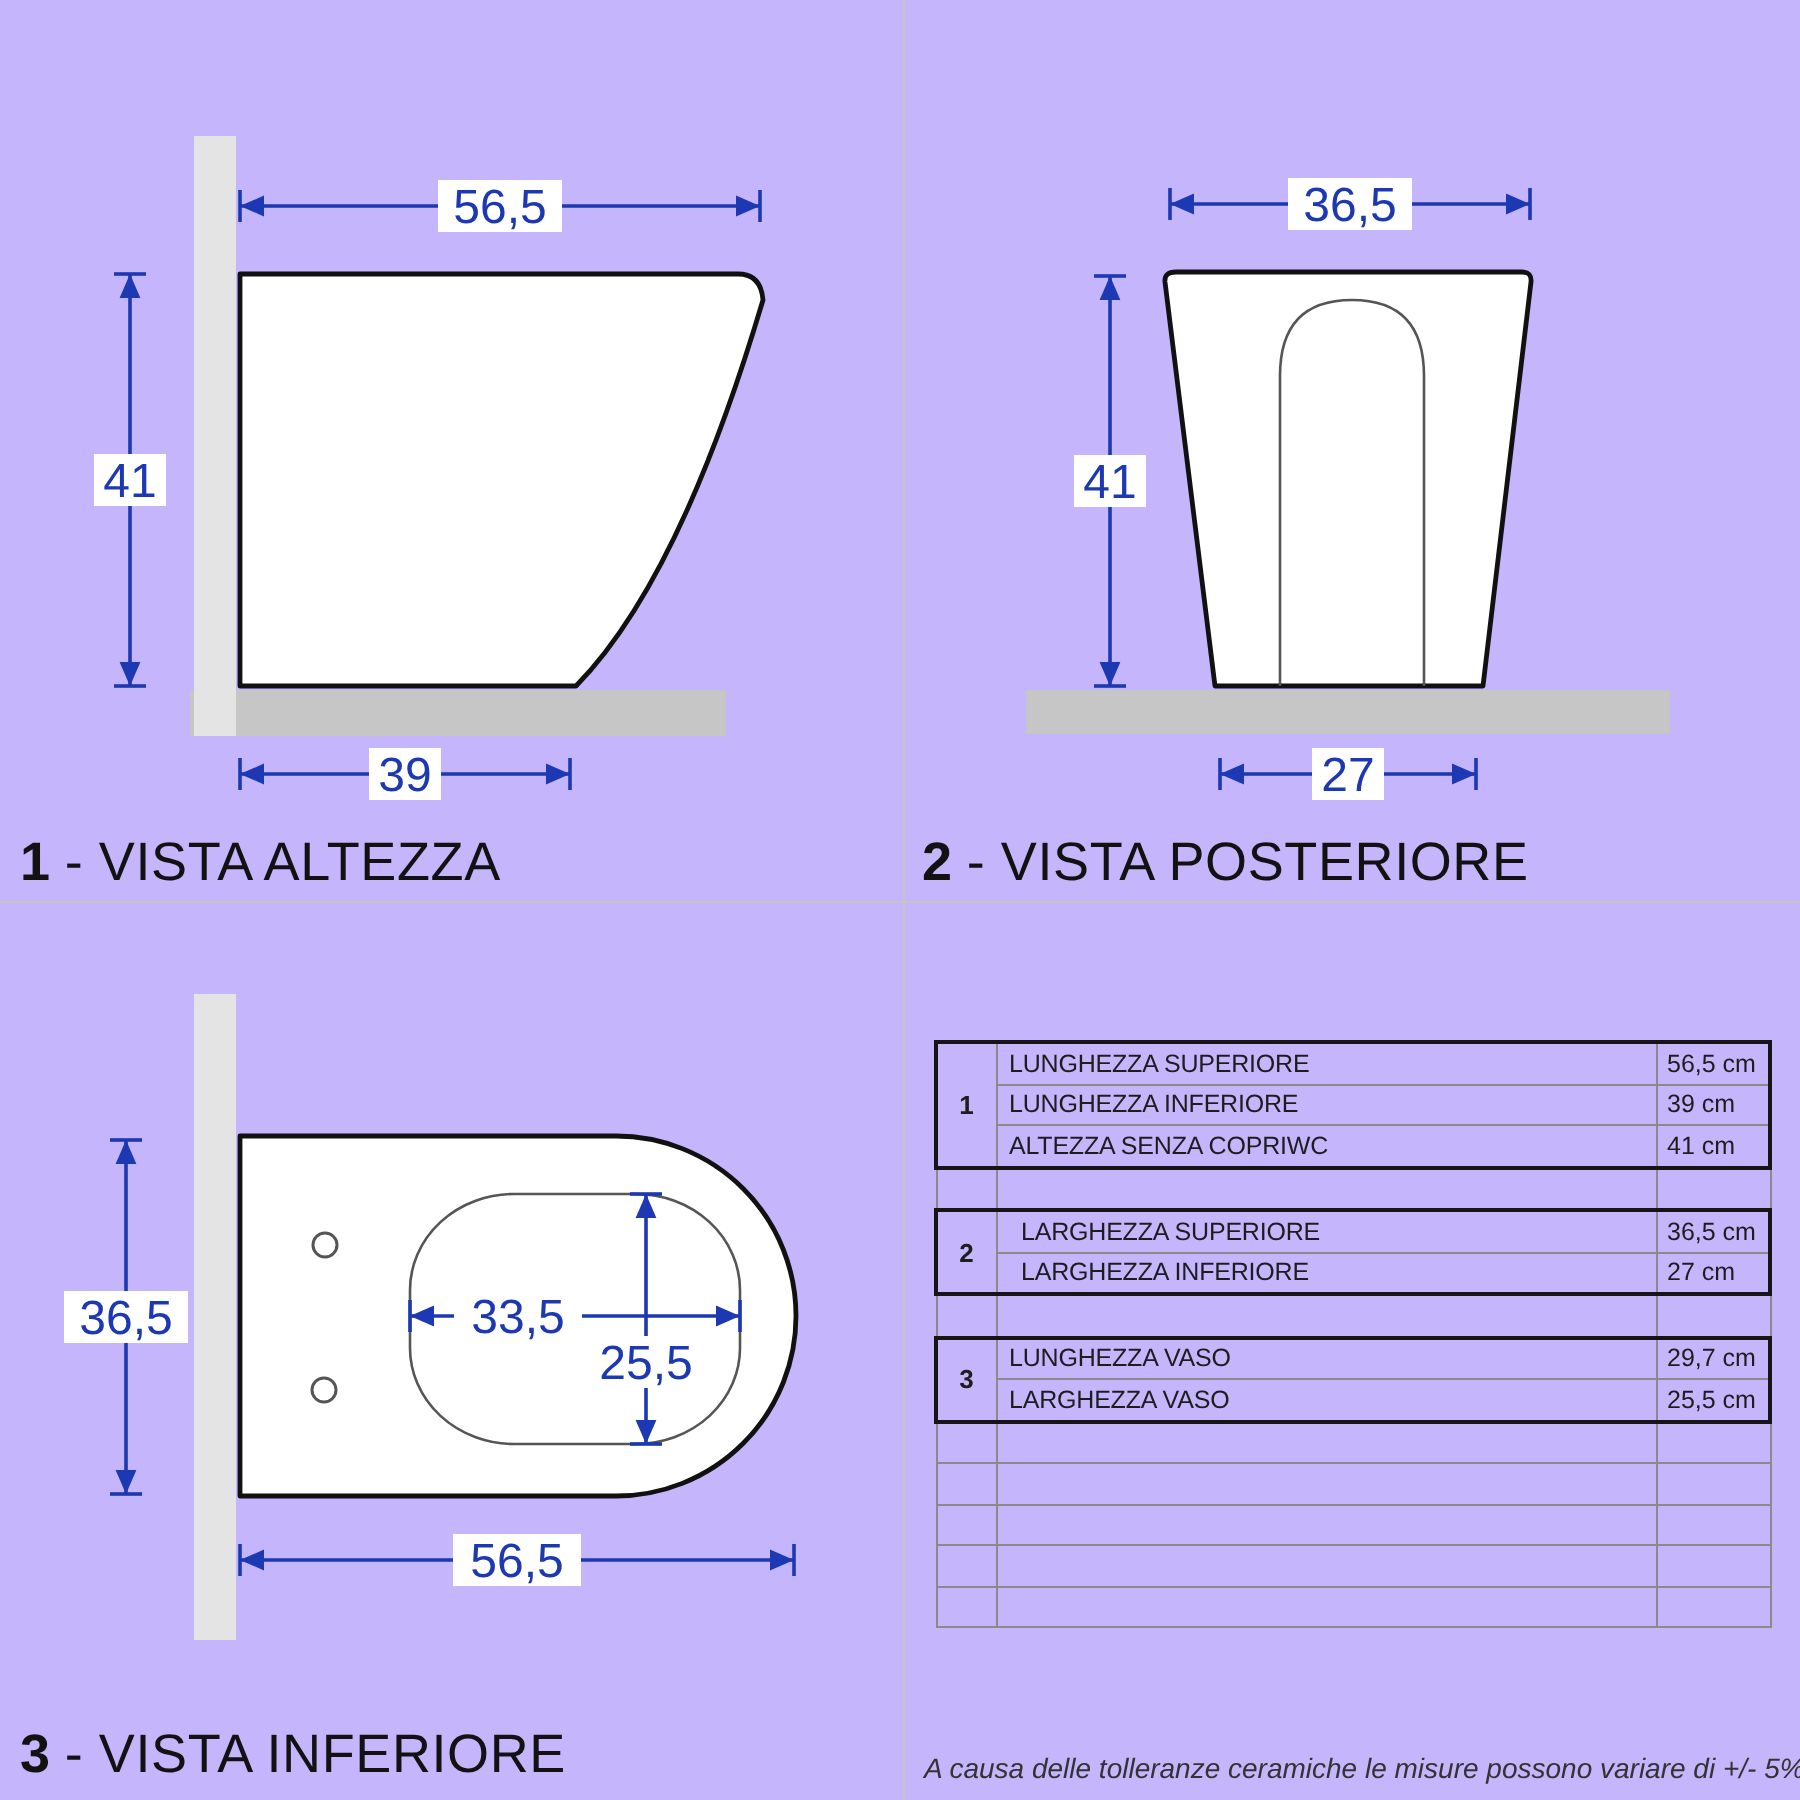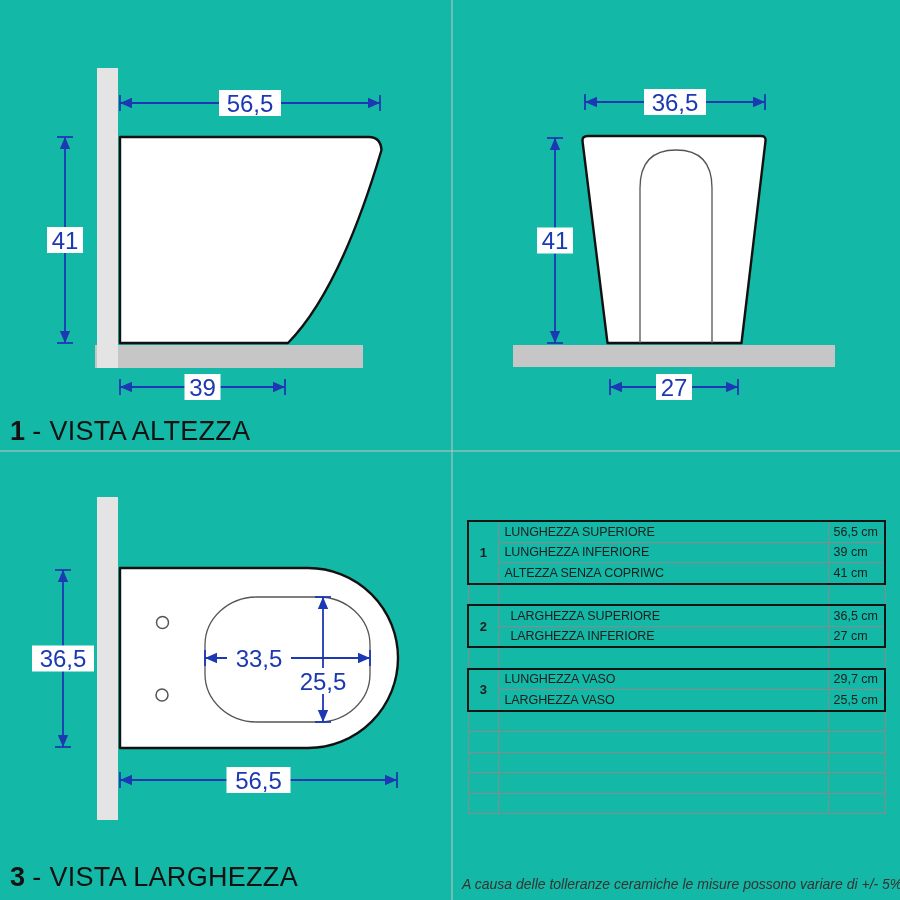--- a/index.html
+++ b/index.html
@@ -1,16 +1,16 @@
 <!DOCTYPE html>
 <html><head>
 <meta charset="utf-8">
 <style>
   html,body{margin:0;padding:0;background:#fff;}
-  #stage{position:relative;width:900px;height:900px;background:#14b8a6;overflow:hidden;
+  #stage{position:relative;width:900px;height:900px;background:#c4b5fd;overflow:hidden;
          font-family:"Liberation Sans",sans-serif;}
   #drawing{position:absolute;left:0;top:0;}
 
   .dim-line{stroke:#1c38b2;stroke-width:1.8;fill:none;}
   .dim-arrow{fill:#1c38b2;stroke:none;}
   .dim-text{font-family:"Liberation Sans",sans-serif;font-size:24px;fill:#1c38b2;
             text-anchor:middle;}
 
   .view-title{position:absolute;font-size:27px;color:#121212;letter-spacing:.3px;white-space:nowrap;}
   .view-title .num{font-weight:700;margin-right:7px;}
@@ -148,22 +148,25 @@
         <polygon points="120,780 132,774.8 132,785.2" class="dim-arrow"></polygon>
         <polygon points="397,780 385,774.8 385,785.2" class="dim-arrow"></polygon>
         <rect x="226.5" y="767" width="64" height="26" fill="#ffffff"></rect>
         <text class="dim-text" x="258.5" y="788.5">56,5</text>
     </g>
   </svg>
 
   <div class="view-title" style="left:10px;top:416px">
     <span class="num">1</span><span class="txt">- VISTA ALTEZZA</span>
   </div>
+  <div class="view-title" style="left:461px;top:416px">
+    <span class="num">2</span><span class="txt">- VISTA POSTERIORE</span>
+  </div>
   <div class="view-title" style="left:10px;top:862px">
-    <span class="num">3</span><span class="txt">- VISTA LARGHEZZA</span>
+    <span class="num">3</span><span class="txt">- VISTA INFERIORE</span>
   </div>
 
   <table class="dim-table">
     <colgroup>
         <col style="width:30px">
         <col style="width:330px">
         <col style="width:57px">
       </colgroup>
 
     <tbody>

